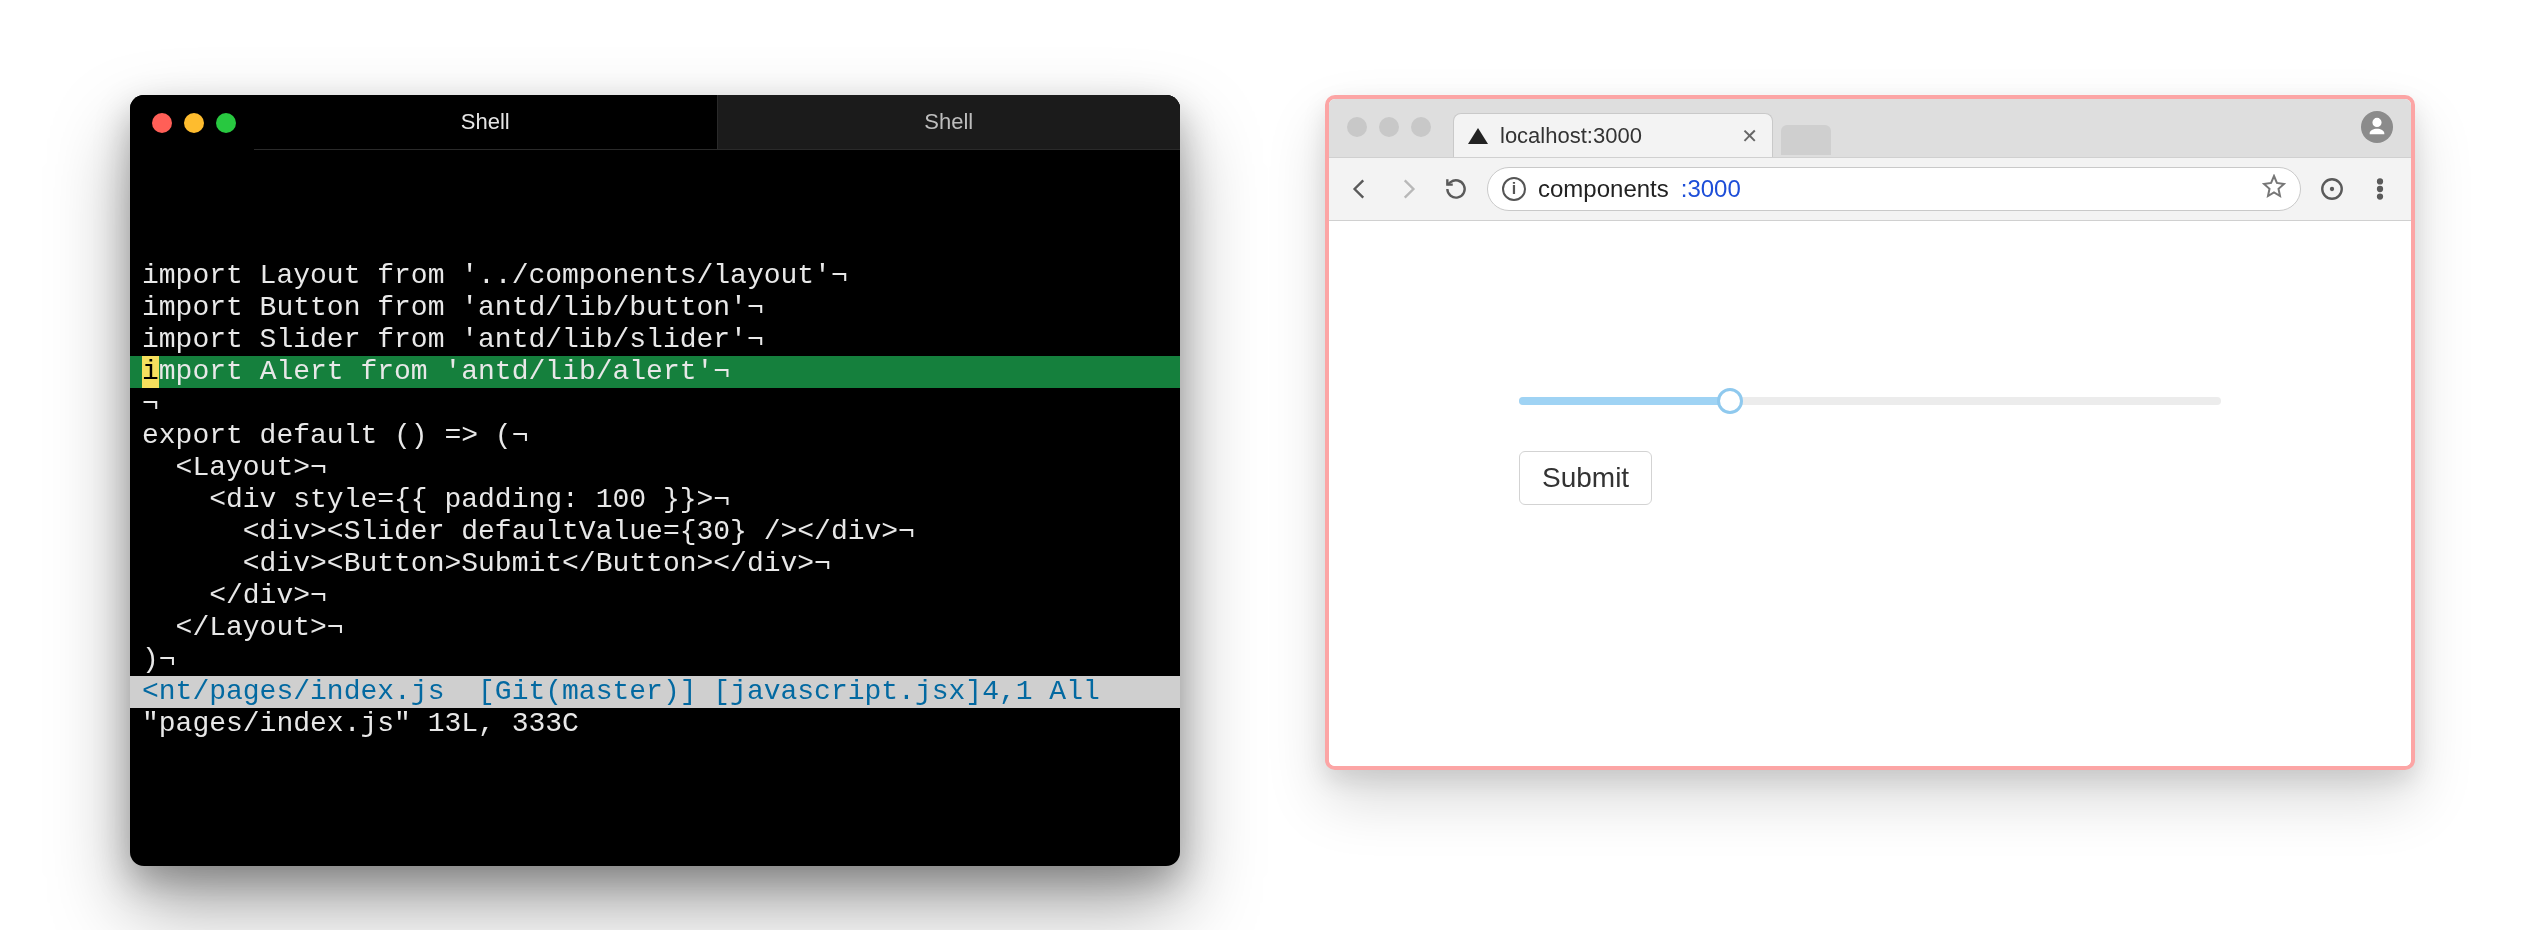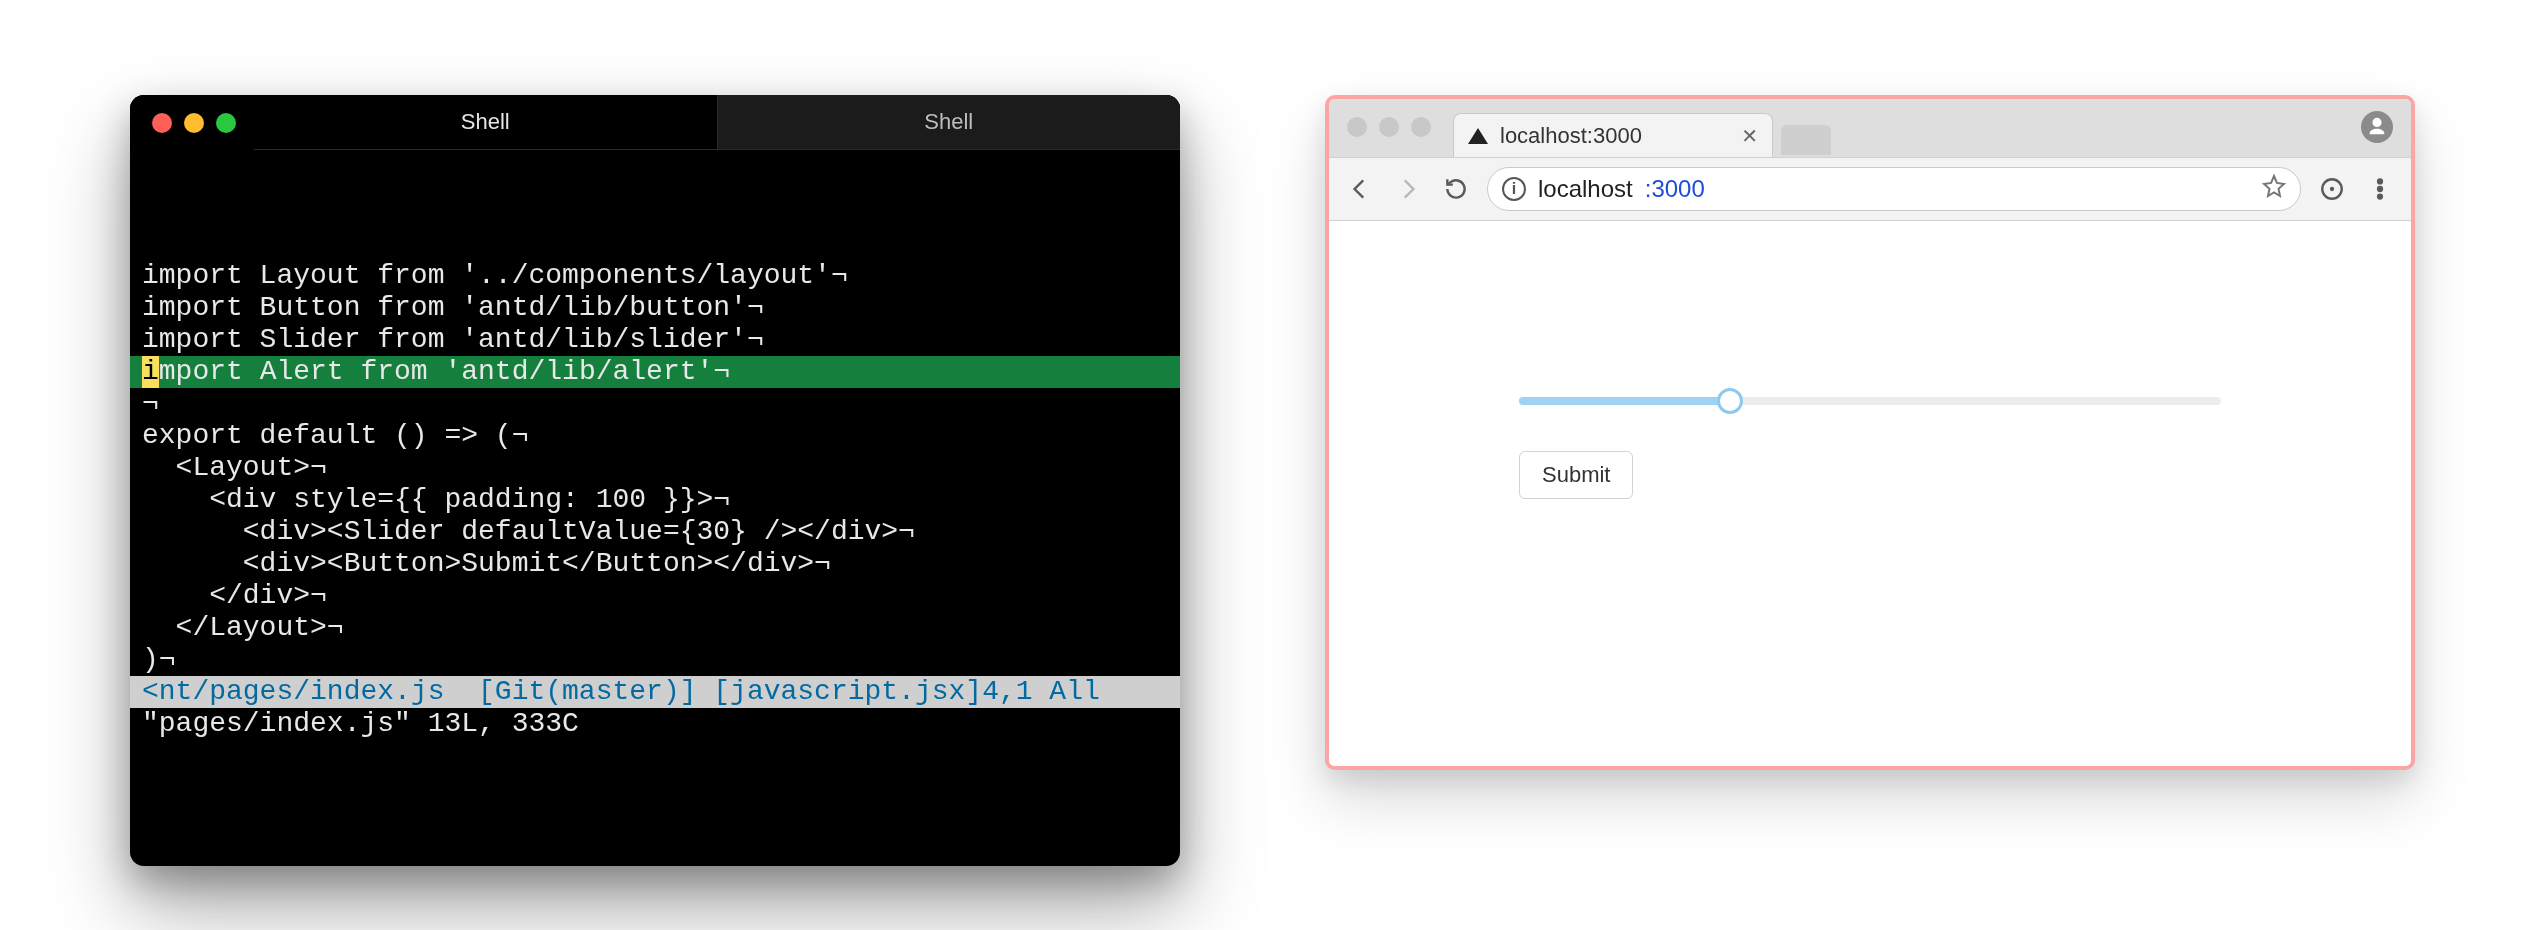--- a/index.html
+++ b/index.html
@@ -244,21 +244,21 @@
     position:absolute; top:50%;
     width:26px; height:26px; transform:translate(-50%,-50%);
     background:#fff; border:3px solid #8fc9ee; border-radius:50%;
   }
   .submit-btn {
     display:inline-block;
     padding: 10px 22px;
     border:1px solid #d3d3d3;
     border-radius:6px;
     background:#fff;
-    font-size:22px;
+    font-size:28px;
     color:#333;
   }
 </style>
 </head>
 <body>
 <div class="stage">
 
 <div class="term-window">
   <div class="term-titlebar">
     <div class="traffic">
@@ -313,21 +313,21 @@
           </svg>
     </div>
     <div class="tb-btn">
       <svg viewBox="0 0 24 24">
             <path d="M4 12a8 8 0 1 0 3-6.3L4 8"></path>
             <path d="M4 3v5h5"></path>
           </svg>
     </div>
     <div class="omnibox">
       <div class="info">i</div>
-      <span>localhost</span>
+      <span>components</span>
           <span class="dim">:3000</span>
       <span class="star">
         <svg viewBox="0 0 24 24">
               <path d="M12 2l2.9 6.9L22 10l-5.5 4.8L18 22l-6-3.5L6 22l1.5-7.2L2 10l7.1-1.1z"></path>
             </svg>
       </span>
     </div>
     <div class="tb-btn">
       <svg viewBox="0 0 24 24">
             <circle cx="12" cy="12" r="9"></circle>

